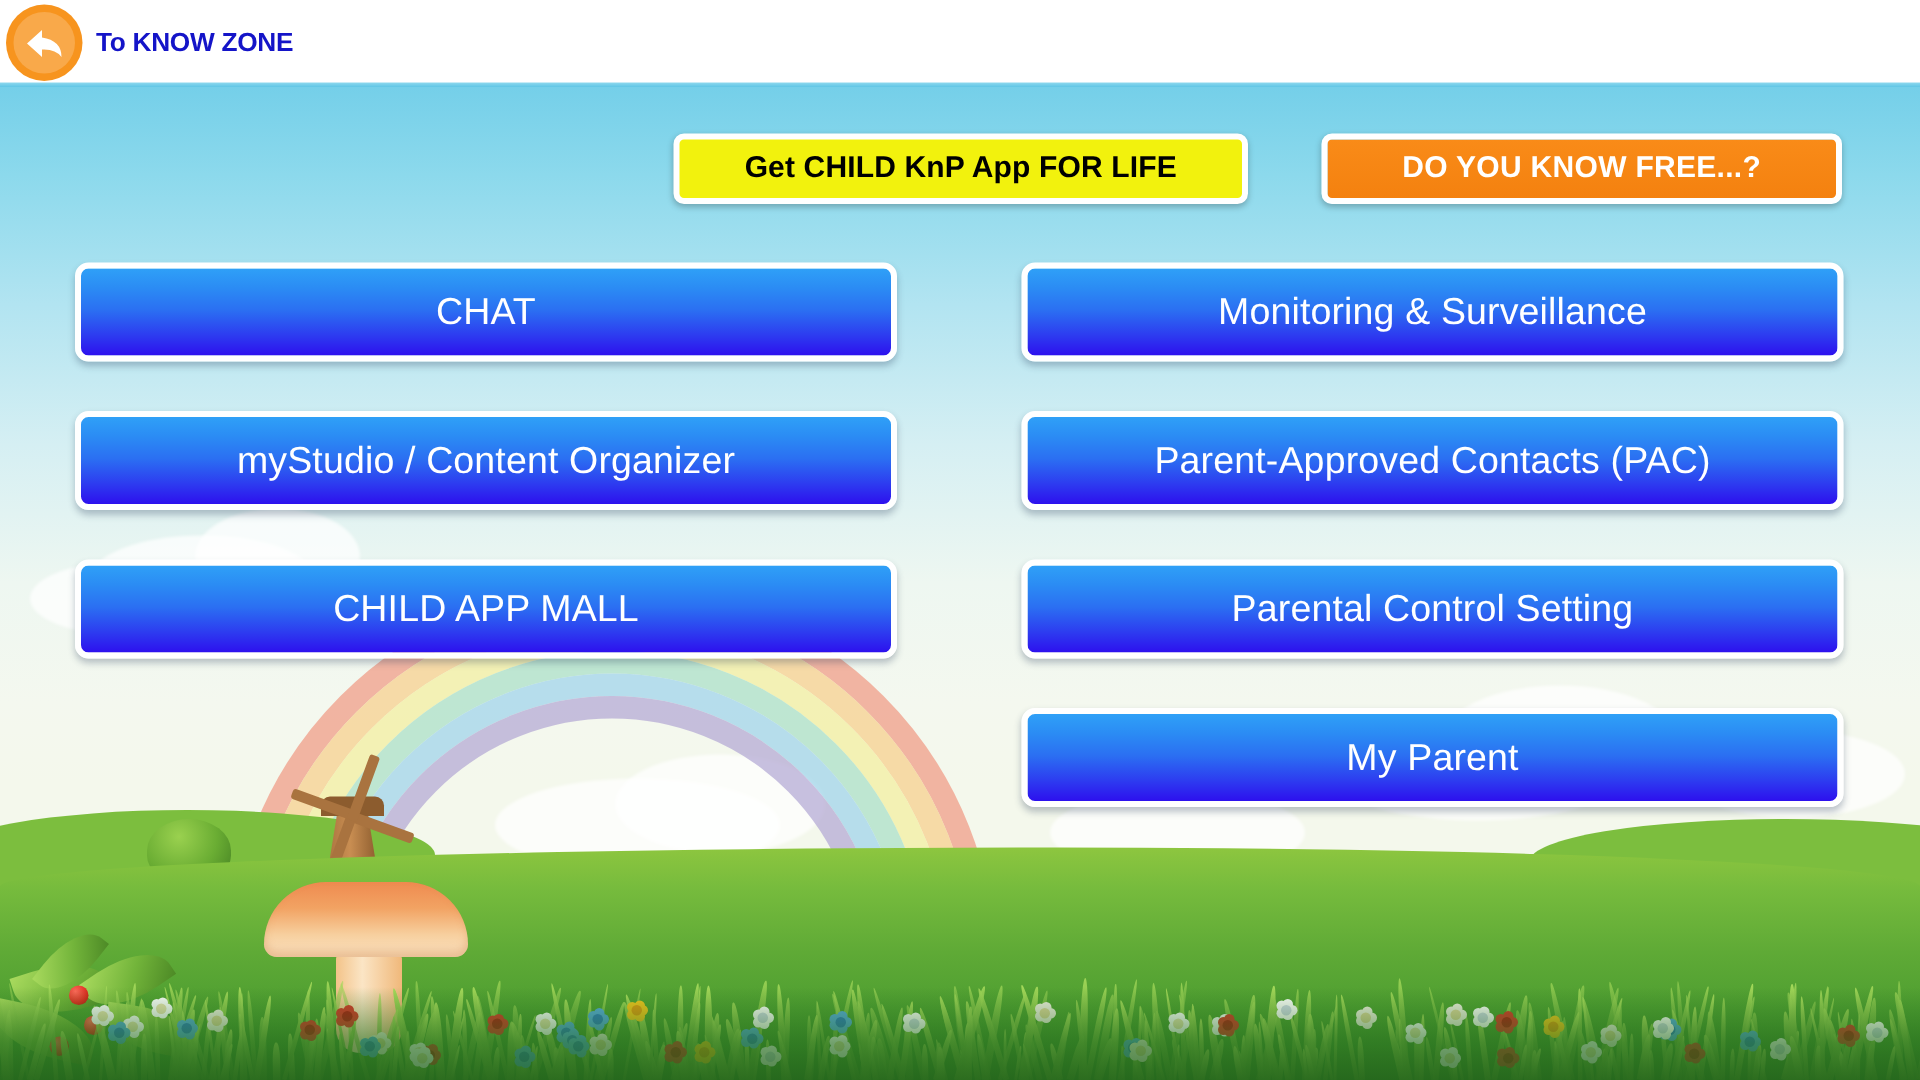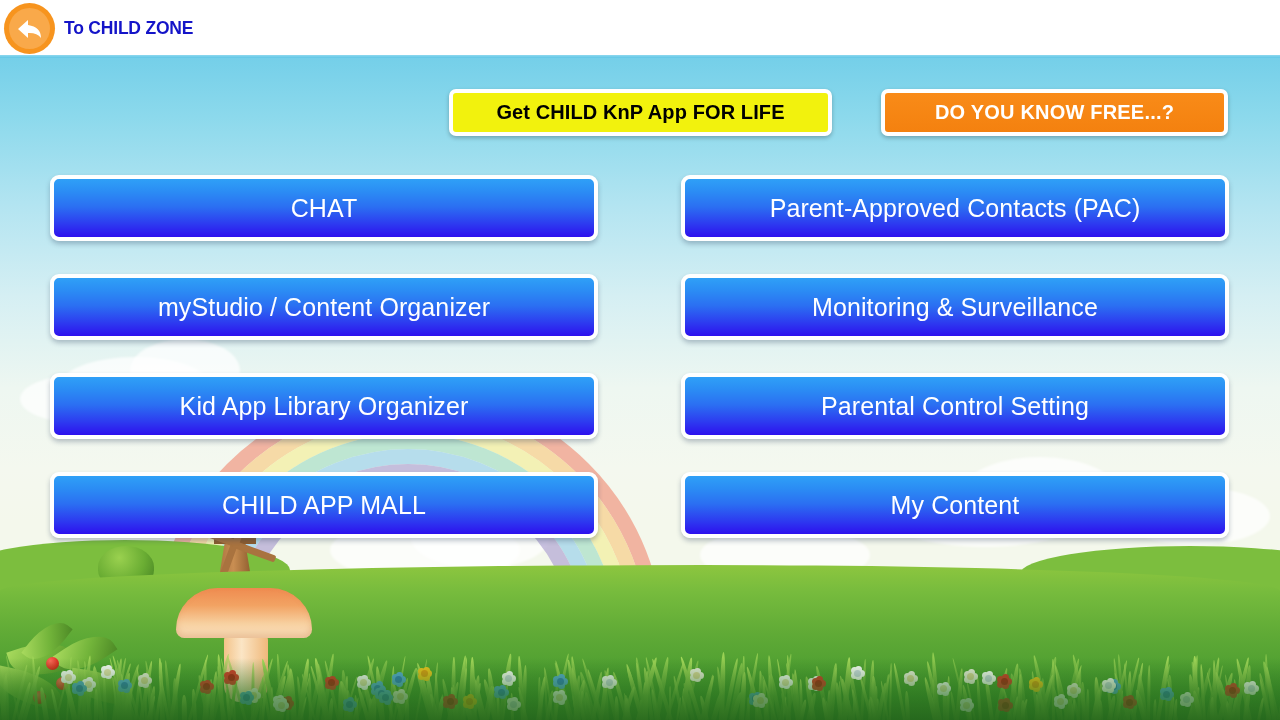--- a/index.html
+++ b/index.html
@@ -1324,21 +1324,21 @@
   </div>
 
   <div class="topbar">
 
     <div class="back-zone">
       <div class="back-circle">
         <svg width="30" height="24" viewBox="0 0 30 24" aria-hidden="true">
           <path d="M13 3 L3 12 L13 21 L13 16 Q22 15.5 26 21 Q26 10 13 8 Z" fill="#ffffff"></path>
         </svg>
       </div>
-      <div class="back-label">To CHILD ZONE</div>
+      <div class="back-label">To KNOW ZONE</div>
     </div>
 
 
   </div>
   <div class="topbar-underline"></div>
 
 
   <div class="promo-free">
     <span>Get CHILD KnP App FOR LIFE</span>
   </div>
@@ -1347,35 +1347,32 @@
   </div>
 
   <div class="menu-col col-left">
     <div class="menu-btn">
       <span>CHAT</span>
     </div>
     <div class="menu-btn">
       <span>myStudio / Content Organizer</span>
     </div>
     <div class="menu-btn">
-      <span>Kid App Library Organizer</span>
-    </div>
-    <div class="menu-btn">
       <span>CHILD APP MALL</span>
     </div>
   </div>
 
   <div class="menu-col col-right">
     <div class="menu-btn">
-      <span>Parent-Approved Contacts (PAC)</span>
+      <span>Monitoring &amp; Surveillance</span>
     </div>
     <div class="menu-btn">
-      <span>Monitoring &amp; Surveillance</span>
+      <span>Parent-Approved Contacts (PAC)</span>
     </div>
     <div class="menu-btn">
       <span>Parental Control Setting</span>
     </div>
     <div class="menu-btn">
-      <span>My Content</span>
+      <span>My Parent</span>
     </div>
   </div>
 
 </div>
 
 </body></html>

